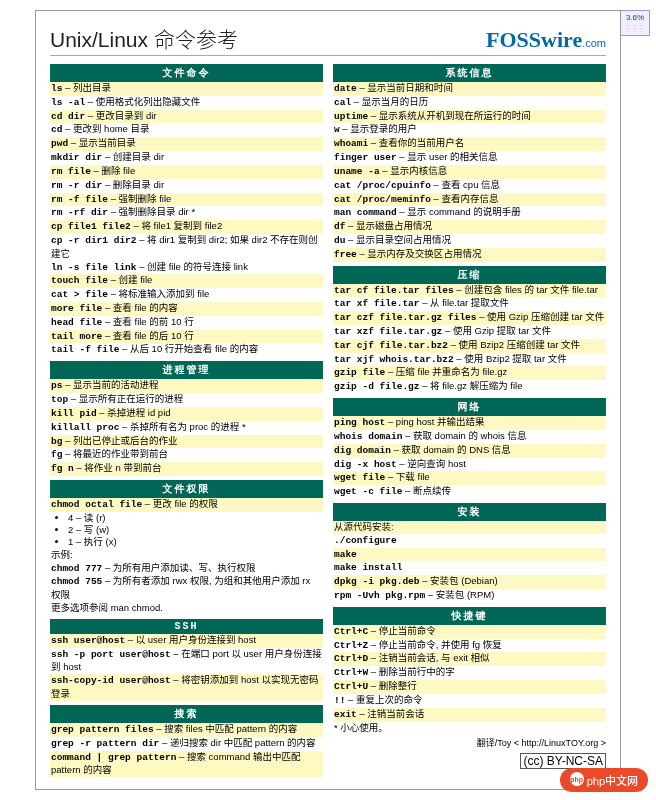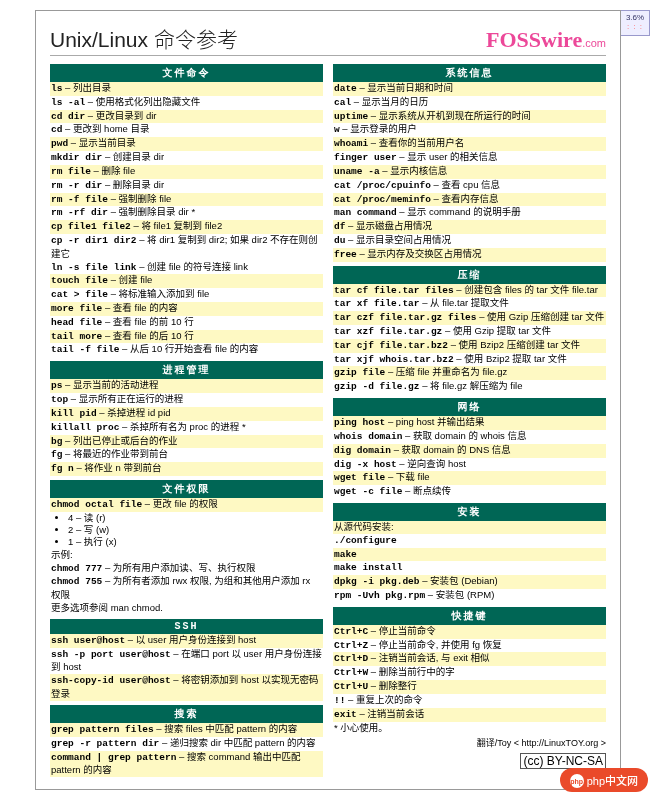--- a/index.html
+++ b/index.html
@@ -1,32 +1,32 @@
 <!DOCTYPE html>
 <html><head>
 <meta charset="utf-8">
 <style>
   * { margin: 0; padding: 0; box-sizing: border-box; }
   body { background: #fff; font-family: "Helvetica Neue", Arial, "Noto Sans CJK SC", "Microsoft YaHei", sans-serif; width: 656px; height: 800px; position: relative; }
   .page { width: 586px; margin: 10px auto 0; border: 1px solid #999; background: #fff; padding: 12px 14px; position: relative; }
   .header { display: flex; justify-content: space-between; align-items: flex-end; border-bottom: 1px solid #aaa; padding-bottom: 2px; margin-bottom: 4px; }
   .title { font-size: 21px; font-weight: 300; color: #222; }
-  .brand { font-family: Georgia, serif; font-weight: bold; font-size: 22px; color: #ec4899; }
+  .brand { font-family: Georgia, serif; font-weight: bold; font-size: 22px; color: #0369a1; }
   .brand .com { font-size: 11px; font-weight: normal; font-family: Arial; }
   .cols { display: flex; gap: 10px; }
   .col { flex: 1; }
   .sect-h { background: #065; color: #fff; font-size: 10px; font-weight: bold; text-align: center; padding: 2px 0; letter-spacing: 2px; margin-top: 4px; font-family: Liberation Mono, monospace; }
   .row { font-size: 9.5px; line-height: 1.35; color: #000; padding: 0 1px; }
   .row.z { background: #fef9c3; }
   .cmd { font-family: "Courier New", monospace; font-weight: bold; }
   .perm-list { font-size: 9.5px; padding-left: 18px; }
   .perm-list li { line-height: 1.3; }
   .zoom-badge { position: absolute; top: 10px; right: 6px; width: 30px; background: #eef; border: 1px solid #99c; border-radius: 0; font-size: 8px; text-align: center; padding: 2px 0 4px; color: #336; }
   .zoom-badge .dots { color: #f66; letter-spacing: 1px; }
-  .watermark { position: absolute; bottom: 8px; right: 8px; background: #ea4a2a; color: #fff; font-size: 11px; padding: 4px 10px; border-radius: 14px; display: flex; align-items: flex-end; gap: 3px; font-weight: 500;}
+  .watermark { position: absolute; bottom: 8px; right: 8px; background: #ea4a2a; color: #fff; font-size: 11px; padding: 4px 10px; border-radius: 14px; display: flex; align-items: flex-start; gap: 3px; font-weight: 500;}
   .wm-icon { background: #fff; color: #ea4a2a; width: 14px; height: 14px; border-radius: 50%; display: inline-flex; align-items: center; justify-content: center; font-size: 7px; font-weight: bold; }
   .footer-txt { font-size: 9px; text-align: right; margin-top: 2px; }
   .cc { display: inline-block; border:1px solid #555; font-size:12px; padding:0 2px; font-family:Arial; margin-top:2px;}
 </style>
 </head>
 <body>
 
 <div class="zoom-badge">
   <div>3.6%</div>
   <div class="dots">: : :</div>

